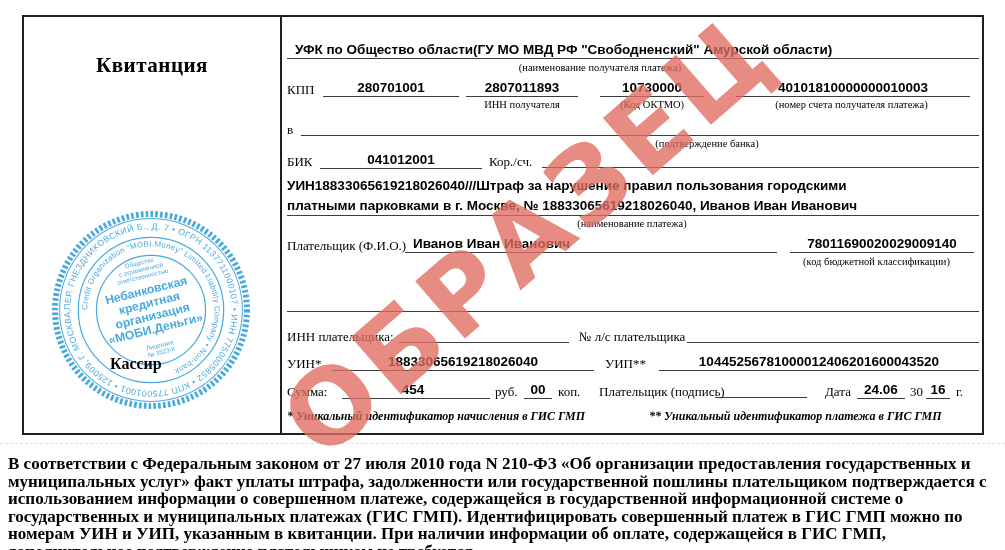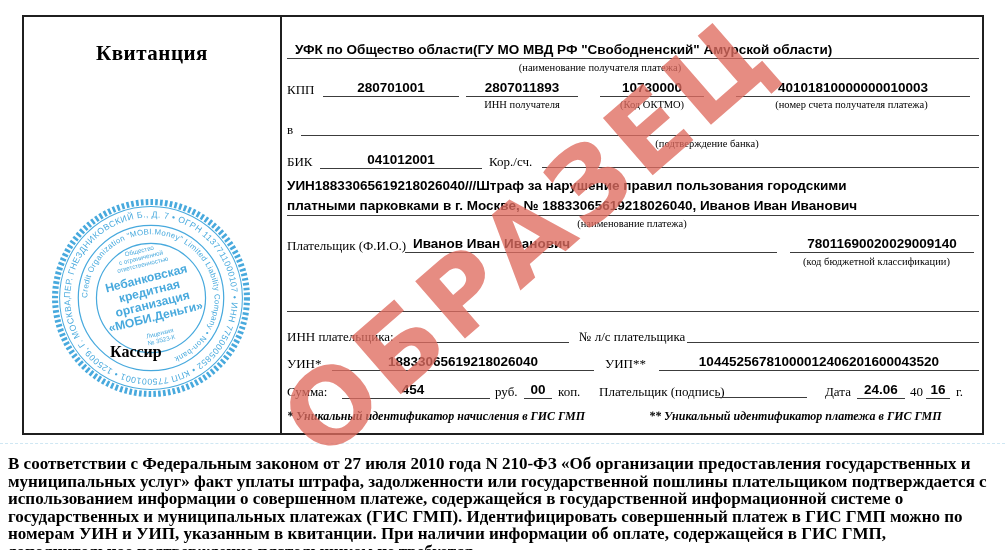--- a/index.html
+++ b/index.html
@@ -4,21 +4,21 @@
 <style>
   * { margin:0; padding:0; box-sizing:border-box; }
   html,body { width:1005px; height:550px; background:#ffffff; overflow:hidden; }
   body { position:relative; font-family:"Liberation Serif", serif; color:#000; }
 
   .box { position:absolute; left:22px; top:15px; width:962px; height:420px;
          border:2px solid #1f1f1f; background:#fff; }
   .divider { position:absolute; left:256px; top:0; height:100%; width:0;
              border-left:2px solid #1f1f1f; }
 
-  .left-pane { position:absolute; left:0; top:0; width:256px; height:100%; }
+  .left-pane { position:absolute; left:0; top:12px; width:256px; height:100%; }
   .title { margin-top:24px; text-align:center; font-size:21px; font-weight:bold;
            font-family:"Liberation Serif", serif; letter-spacing:.5px; }
   .stamp-svg { position:absolute; left:26px; top:180px; opacity:.88; }
   .cashier { position:absolute; left:86px; top:326px; font-size:16px; font-weight:bold;
              font-family:"Liberation Serif", serif; z-index:3; }
 
   .right-pane { position:absolute; left:263px; top:0; width:692px; height:100%; }
   .row { position:absolute; left:0; width:692px; height:18px; }
   .lbl { position:absolute; font-size:13px; font-family:"Liberation Serif", serif; white-space:nowrap; }
   .cell { position:absolute; height:17px; border-bottom:1px solid #3c3c3c; text-align:center;
@@ -151,21 +151,21 @@
     <div class="row" style="top:365px;">
       <span class="lbl" style="left:0;top:2px;">Сумма:</span>
       <div class="cell right" style="left:55px;width:148px;">454</div>
       <span class="lbl" style="left:208px;top:2px;">руб.</span>
       <div class="cell" style="left:237px;width:28px;">00</div>
       <span class="lbl" style="left:271px;top:2px;">коп.</span>
       <span class="lbl" style="left:312px;top:2px;">Плательщик (подпись)</span>
       <div class="line" style="left:428px;width:92px;"></div>
       <span class="lbl" style="left:538px;top:2px;">Дата</span>
       <div class="cell" style="left:570px;width:48px;">24.06</div>
-      <span class="lbl" style="left:623px;top:2px;">40</span>
+      <span class="lbl" style="left:623px;top:2px;">30</span>
       <div class="cell" style="left:639px;width:24px;">16</div>
       <span class="lbl" style="left:669px;top:2px;">г.</span>
     </div>
 
     <div class="footnote" style="top:392px;left:0;">* Уникальный идентификатор начисления в ГИС ГМП</div>
     <div class="footnote" style="top:392px;left:362px;">** Уникальный идентификатор платежа в ГИС ГМП</div>
 
   </div>
 </div>
 

